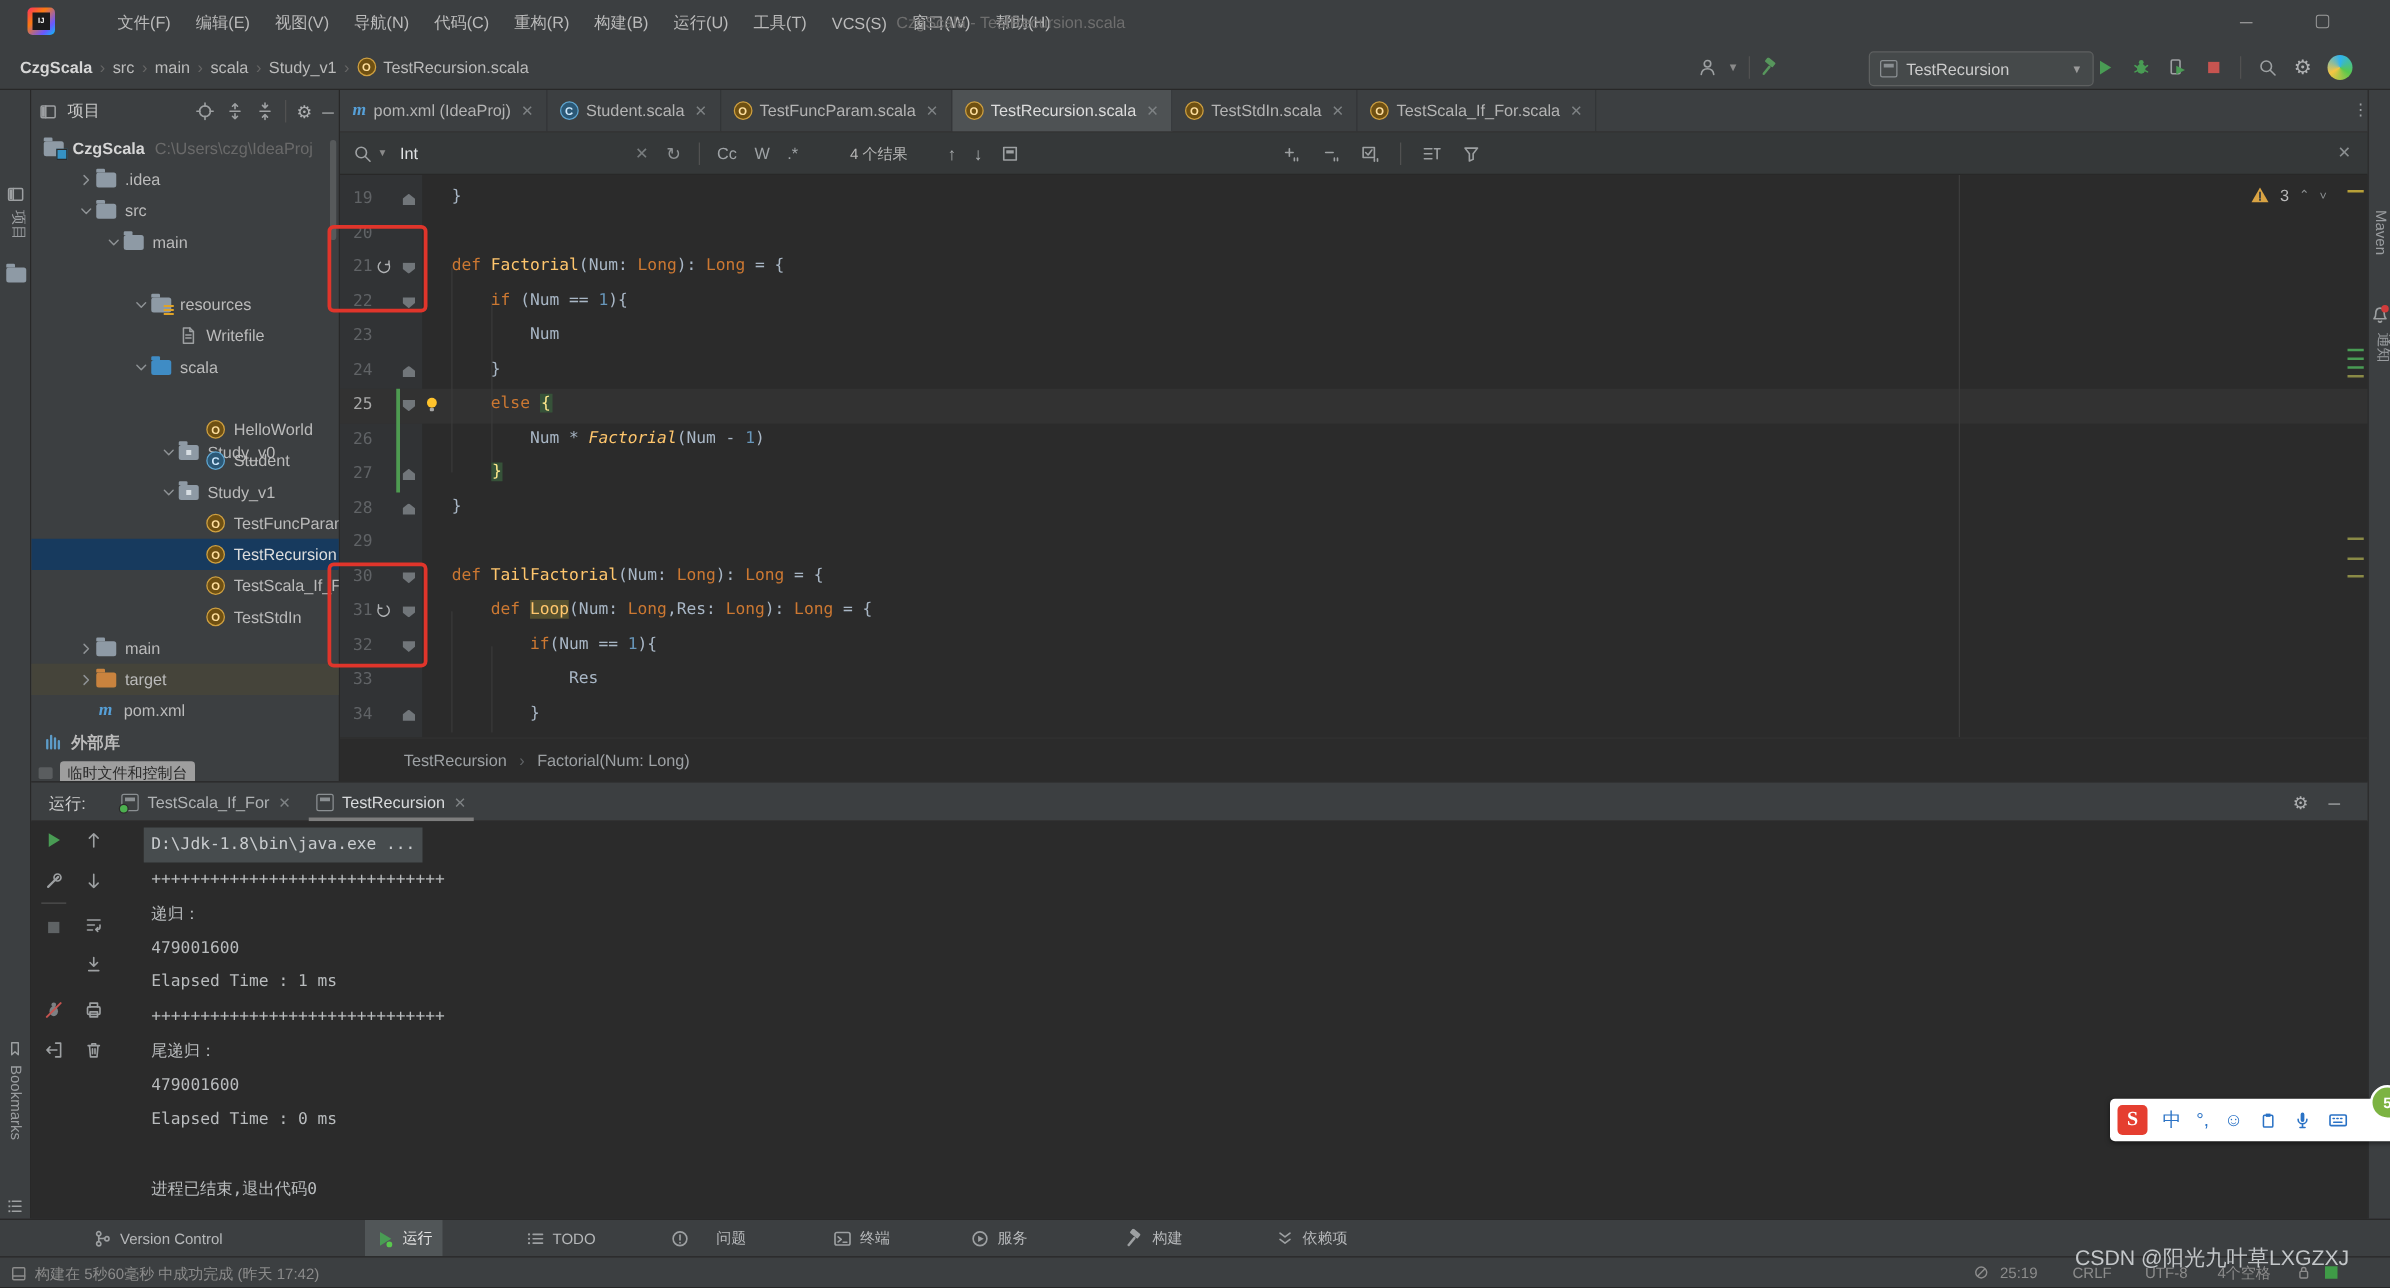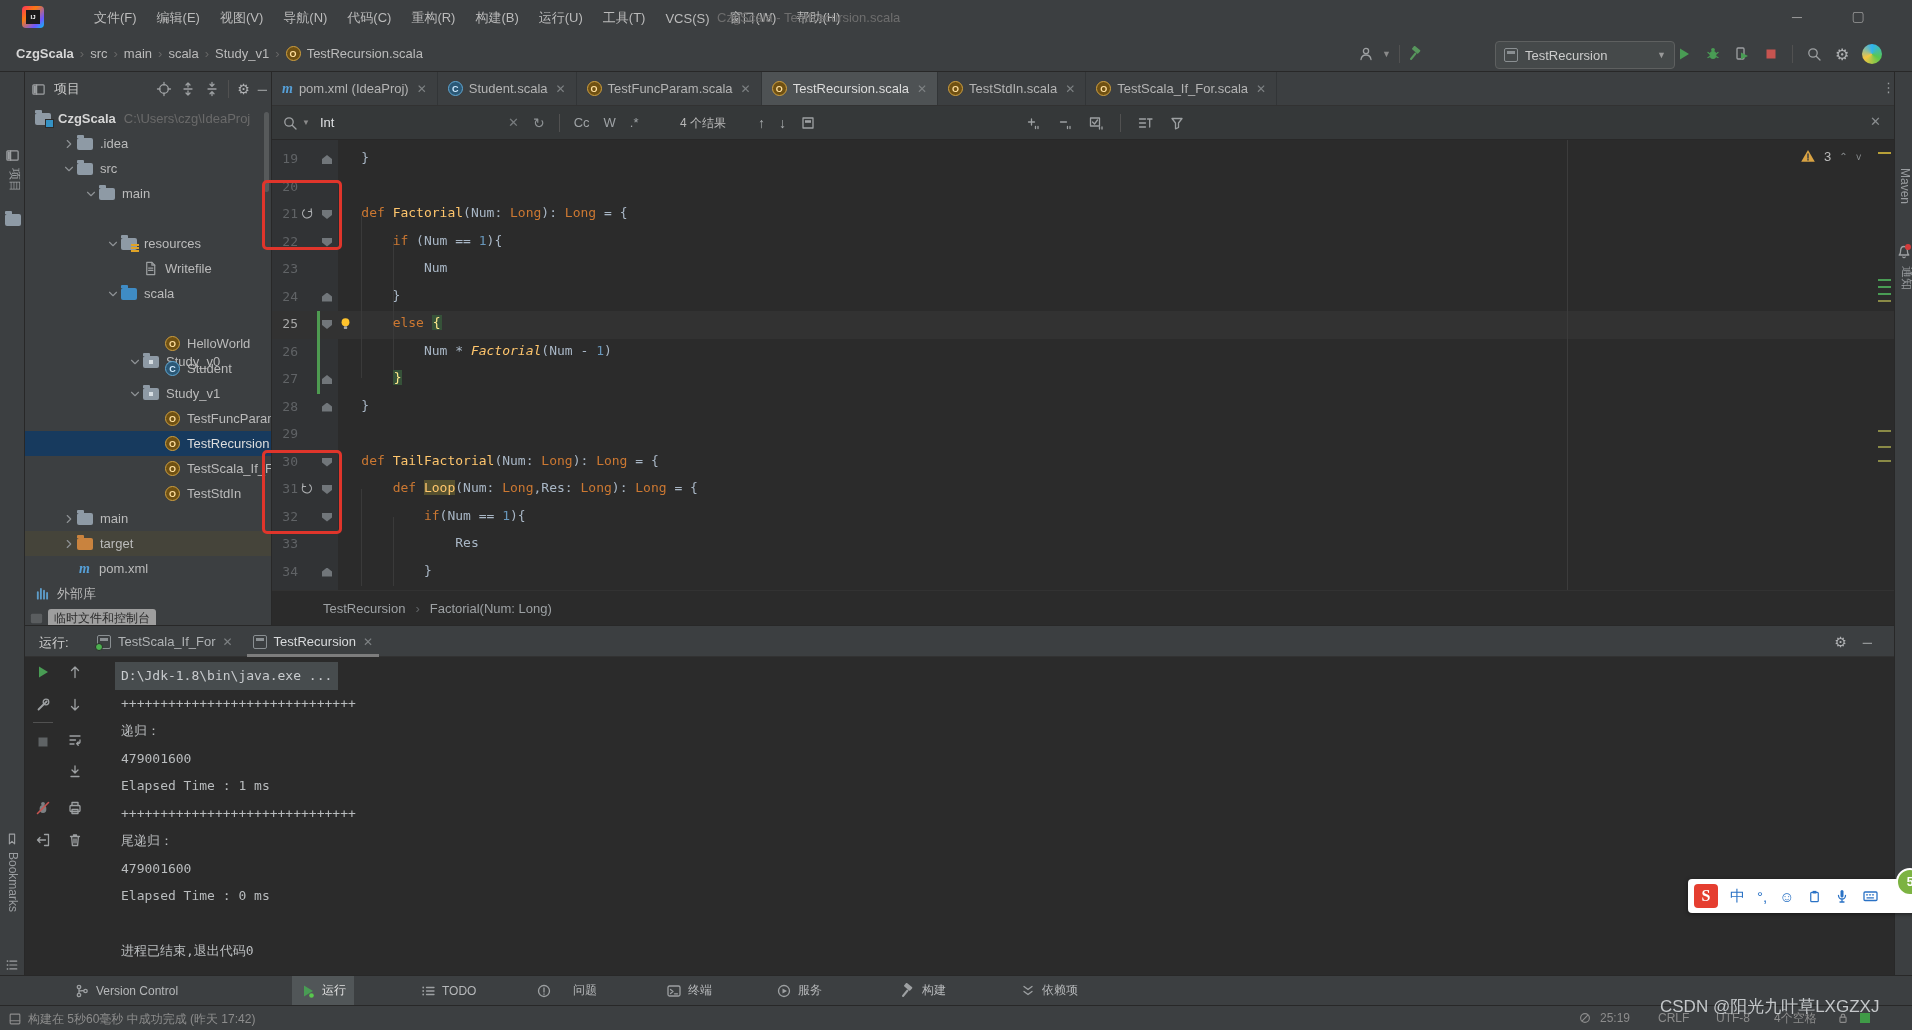--- a/index.html
+++ b/index.html
@@ -403,21 +403,21 @@
           </span>
           <span>target</span>
         </div>
         <div class="trow" style="top: 450px; padding-left: 36px;">
           <span class="chev"></span>
           <span style="display: flex; margin-right: 7px; width: 15px; justify-content: center;">
             <span class="mvn">m</span>
           </span>
           <span>pom.xml</span>
         </div>
-        <div class="trow" style="top: 475px; padding-left: 10px;">
+        <div class="trow" style="top: 475px; padding-left: 10px; font-weight: bold;">
           <span style="display: flex; margin-right: 7px;">
             <svg width="15" height="15" viewBox="0 0 16 16" fill="none" stroke="#9da0a2" stroke-width="1.3" stroke-linecap="round" stroke-linejoin="round">
               <path d="M3 13.5 V6.5 M6.3 13.5 V3 M9.6 13.5 V5 M12.9 13.5 V7.5" stroke="#5d9cc8" stroke-width="2"></path>
             </svg>
           </span>
           <span>外部库</span>
         </div>
         <div class="trow" style="top: 500px; padding-left: 4px;">
           <span>
             <svg width="15" height="15" viewBox="0 0 16 16" fill="none" stroke="#9da0a2" stroke-width="1.3" stroke-linecap="round" stroke-linejoin="round">

